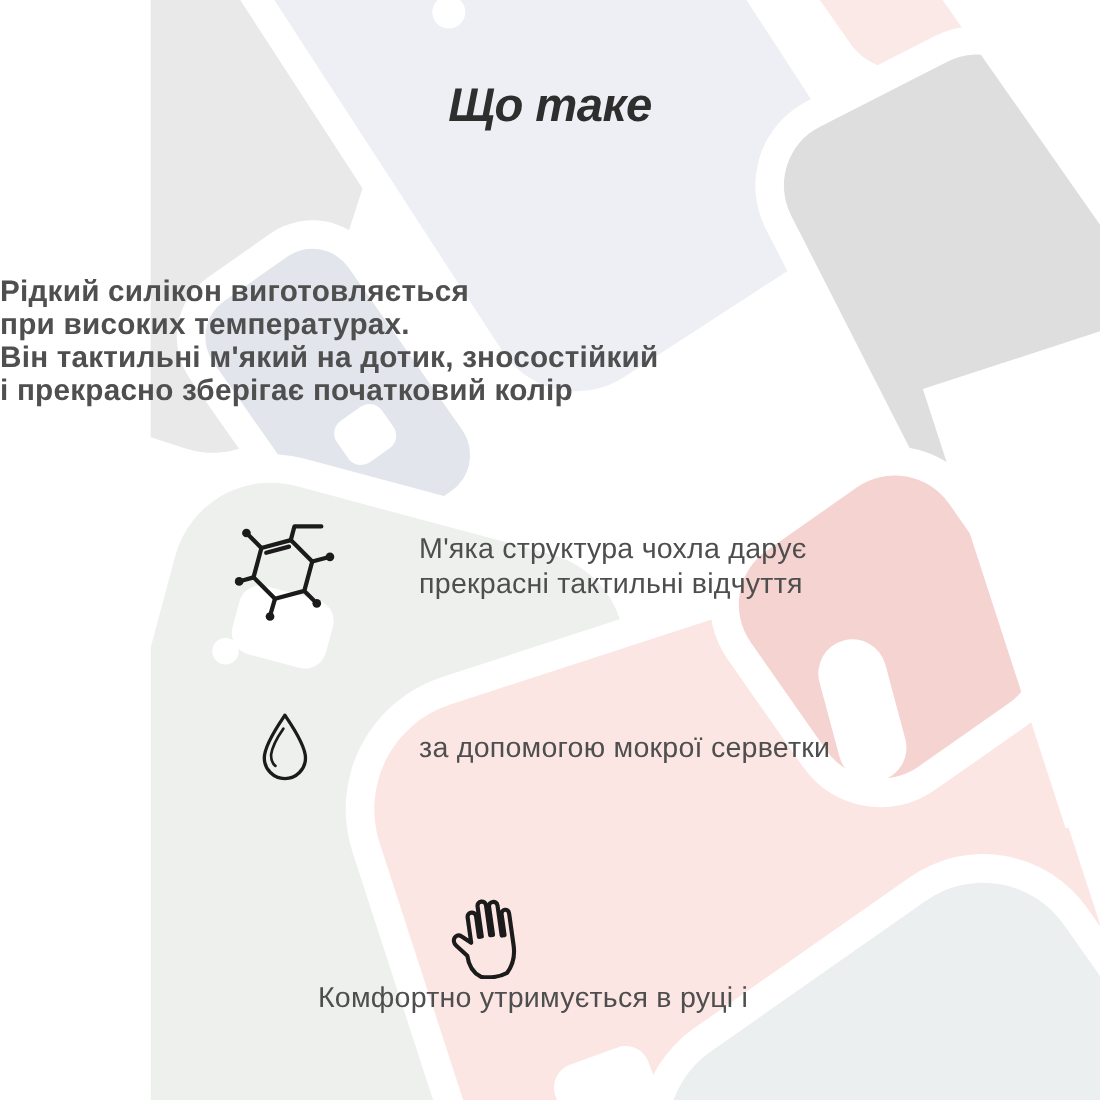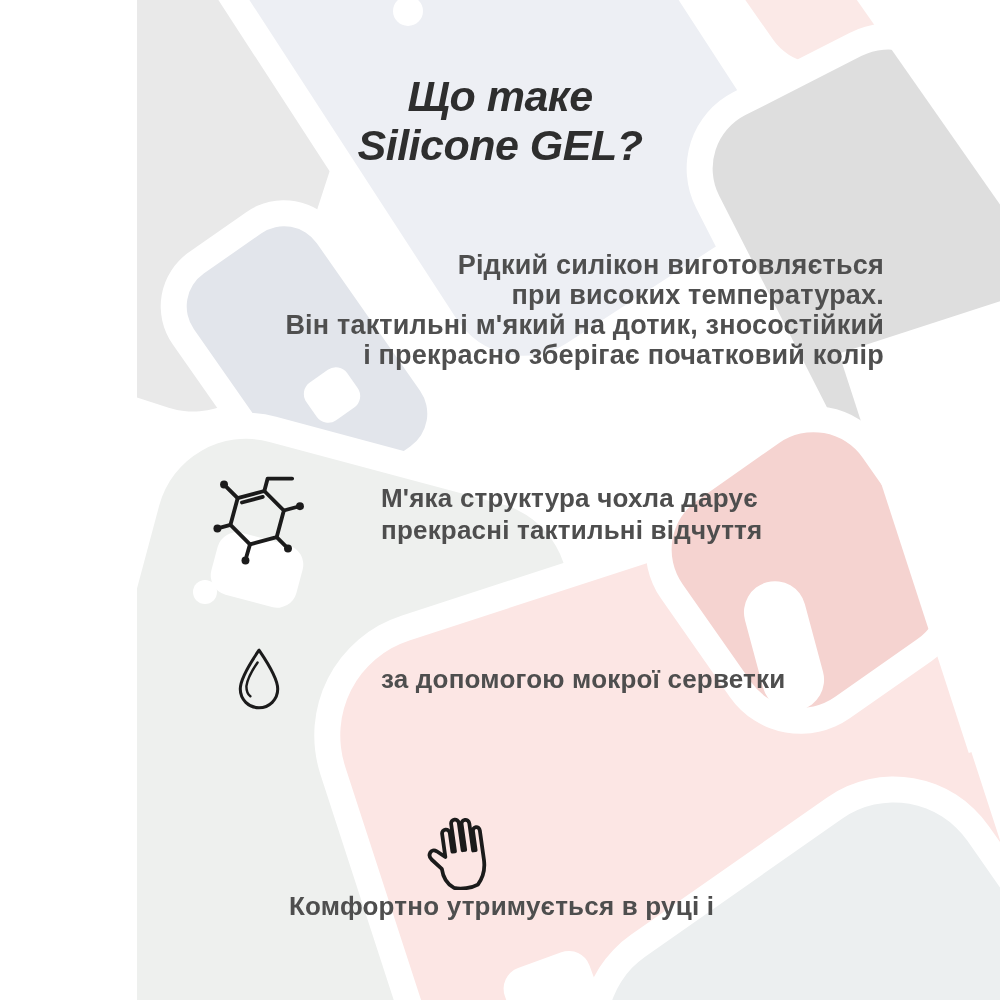--- a/index.html
+++ b/index.html
@@ -36,32 +36,32 @@
   .cut-pink-cam    {left:370px;top:958px;width:90px;height:72px;border-radius:22px;transform:rotate(-20deg);}
 
   
   .content{position:absolute;left:0;top:0;width:1000px;height:1000px;z-index:10;}
   .title{
     position:absolute;left:0;top:72px;width:1000px;text-align:center;
     font-size:43px;line-height:49px;font-weight:bold;font-style:italic;
     color:#2e2e2e;letter-spacing:-0.5px;
   }
   .intro{
-    position:absolute;left:0;top:250px;width:884px;text-align:right;
+    position:absolute;left:0;top:250px;width:884px;text-align:left;
     font-size:27px;line-height:30px;font-weight:600;
     color:#4f4f4f;letter-spacing:0.2px;
   }
   .feature{
     position:absolute;left:213px;display:flex;align-items:center;
   }
   .feature .iconbox{
     width:92px;display:flex;justify-content:center;align-items:center;flex:none;
   }
   .feature .ftext{
-    margin-left:76px;font-size:26px;line-height:32px;font-weight:700;
+    margin-left:76px;font-size:26px;line-height:32px;font-weight:400;
     color:#4e4e4e;letter-spacing:0.2px;white-space:nowrap;
   }
   .f1{top:458px;height:112px;}
   .f2{top:634px;height:90px;}
   .f3{top:804px;height:92px;flex-direction:column;}
   .line{display:block;}
 </style>
 </head>
 <body>
 
@@ -82,21 +82,20 @@
   <div class="patch patch-top-right"></div>
   <div class="patch patch-right"></div>
   <div class="case case-corner-e"></div>
   <div class="cutout cut-pink-cam"></div>
 </div>
 
 <div class="content">
 
   <div class="title">
     <span class="line">Що таке</span>
-    <span class="line">Silicone GEL?</span>
   </div>
 
   <div class="intro">
     <span class="line">Рідкий силікон виготовляється</span>
     <span class="line">при високих температурах.</span>
     <span class="line">Він тактильні м'який на дотик, зносостійкий</span>
     <span class="line">і прекрасно зберігає початковий колір</span>
   </div>
 
   <div class="feature f1">

